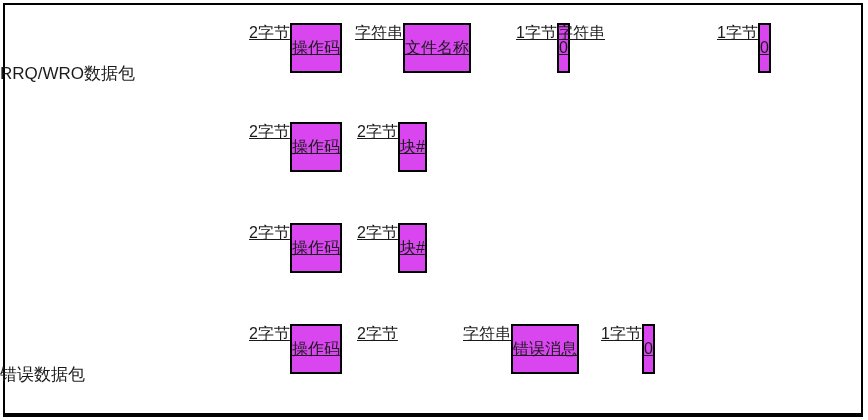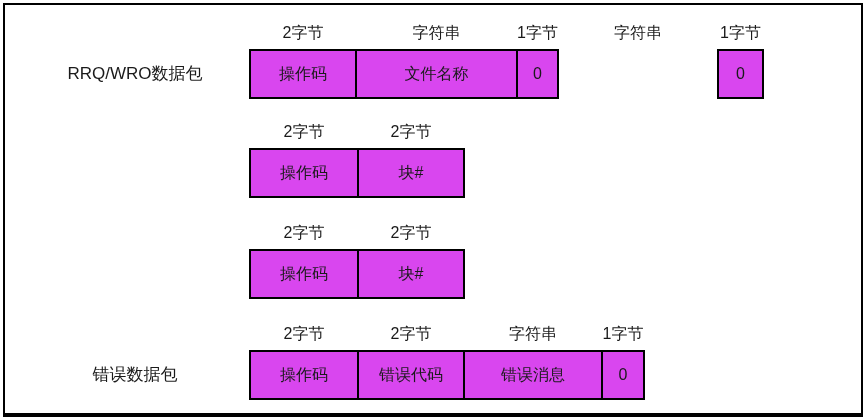--- a/index.html
+++ b/index.html
@@ -21,37 +21,38 @@
     left: 3px;
     top: 3px;
     width: 856px;
     height: 408px;
     border: 2px solid #000000;
     border-bottom-width: 4px;
     box-sizing: content-box;
   }
   .row-label {
     position: absolute;
-    left: 16px;
+    left: 0;
     width: 238px;
     height: 50px;
     line-height: 50px;
-    text-align: center;
+    text-align: left;
     font-size: 17px;
     white-space: nowrap;
   }
   .row {
     position: absolute;
     left: 249px;
     display: flex;
     align-items: flex-start;
   }
   .cell {
     display: flex;
-    flex-direction: column;
+    flex-direction: row;
+    text-decoration: underline;
   }
   .cell + .cell {
     margin-left: -2px;
   }
   .size-label {
     height: 26px;
     display: flex;
     align-items: flex-end;
     justify-content: center;
     padding-bottom: 5px;
@@ -123,21 +124,20 @@
   </div>
 
   <div class="row-label" style="top:350px">错误数据包</div>
   <div class="row" style="top:324px">
     <div class="cell" style="width:110px">
       <div class="size-label">2字节</div>
       <div class="box">操作码</div>
     </div>
     <div class="cell" style="width:108px">
       <div class="size-label">2字节</div>
-      <div class="box">错误代码</div>
     </div>
     <div class="cell" style="width:140px">
       <div class="size-label">字符串</div>
       <div class="box">错误消息</div>
     </div>
     <div class="cell" style="width:44px">
       <div class="size-label">1字节</div>
       <div class="box">0</div>
     </div>
   </div>

